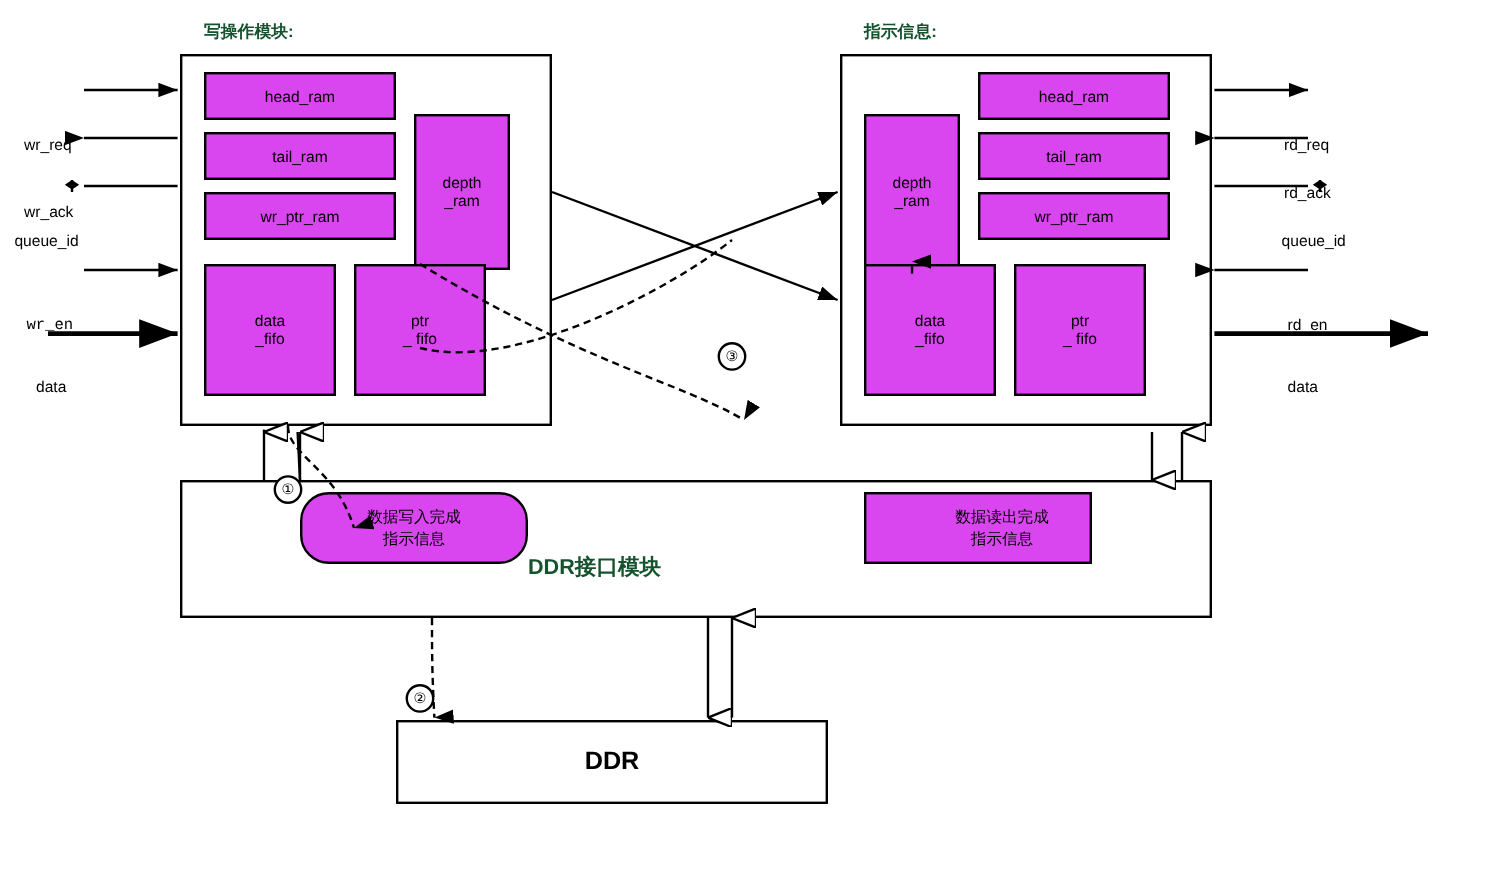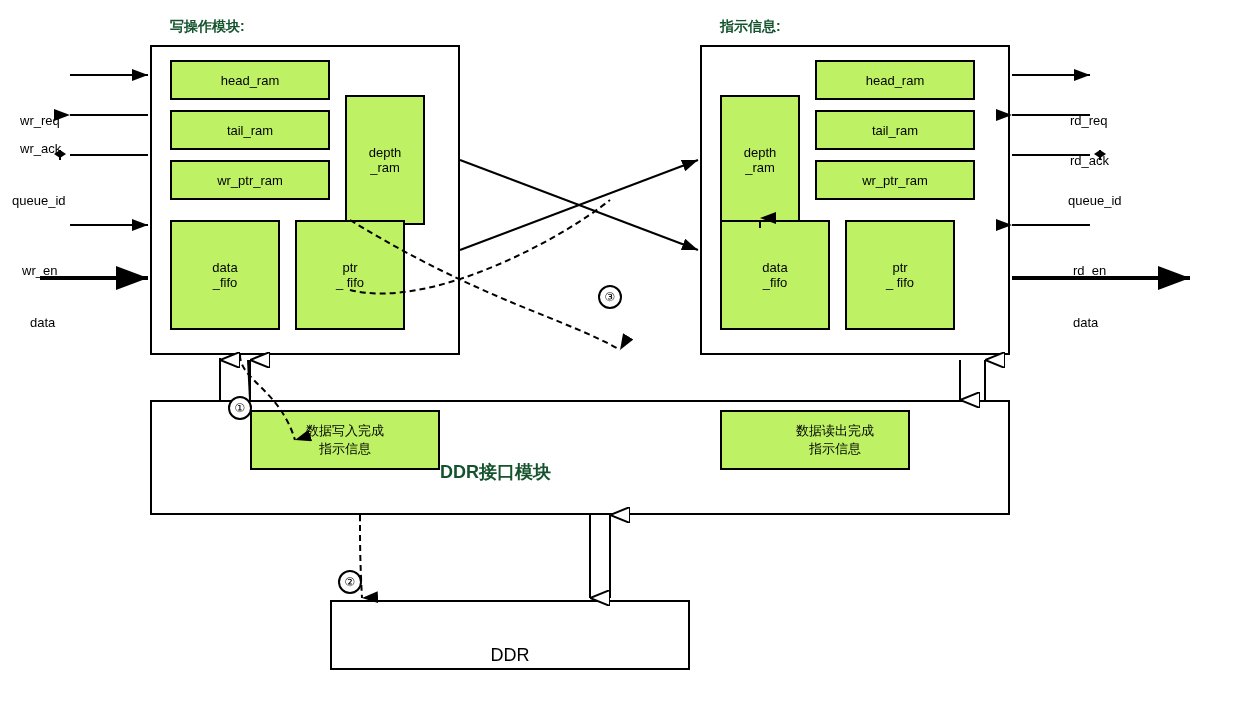--- a/index.html
+++ b/index.html
@@ -18,21 +18,21 @@
     }
     
     .module-box {
       position: absolute;
       border: 2px solid #000;
       background: #fff;
     }
     .inner-box {
       position: absolute;
       border: 2px solid #000;
-      background: #bef264;
+      background: #d946ef;
       display: flex;
       align-items: center;
       justify-content: center;
       text-align: center;
       font-size: 13px;
       font-weight: normal;
     }
     .label-text {
       position: absolute;
       font-size: 14px;
@@ -96,32 +96,32 @@
   <div class="inner-box" style="left:815px; top:160px; width:160px; height:40px;">wr_ptr_ram</div>
 
   <div class="inner-box" style="left:720px; top:220px; width:110px; height:110px; font-size:13px;">data<br>_fifo</div>
 
   <div class="inner-box" style="left:845px; top:220px; width:110px; height:110px; font-size:13px;">ptr<br>_ fifo</div>
 
   <div class="module-box" style="left:150px; top:400px; width:860px; height:115px;"></div>
 
   <div class="label-text" style="left:440px; top:460px; font-size:18px;text-align:right;">DDR接口模块</div>
 
-  <div class="inner-box" style="left:250px; top:410px; width:190px; height:60px; font-size:13px; line-height:1.4;">数据写入完成<br>指示信息</div>
+  <div class="inner-box" style="left:250px; top:410px; width:190px; height:60px; font-size:13px; line-height:1.4;border-radius:24px;">数据写入完成<br>指示信息</div>
 
   <div class="inner-box" style="left:720px; top:410px; width:190px; height:60px; font-size:13px; line-height:1.4;padding-left:40px;">数据读出完成<br>指示信息</div>
 
   <div class="module-box" style="left:330px; top:600px; width:360px; height:70px;">
-    <div style="position:absolute; top:50%; left:50%; transform:translate(-50%,-50%); font-size:18px; font-weight:normal;margin-top:20px;">DDR</div>
+    <div style="position:absolute; top:50%; left:50%; transform:translate(-50%,-50%); font-size:21px; font-weight:bold;">DDR</div>
   </div>
 
   <div class="signal-label" style="left:20px; top:68px;">wr_req</div>
-  <div class="signal-label" style="left:20px; top:96px;">wr_ack</div>
+  <div class="signal-label" style="left:20px; top:124px;">wr_ack</div>
   <div class="signal-label" style="left:12px; top:148px;">queue_id</div>
-  <div class="signal-label" style="left:22px; top:218px;">wr_en</div>
+  <div class="signal-label" style="left:22px; top:218px;font-family:Liberation Mono, monospace;">wr_en</div>
   <div class="signal-label" style="left:30px; top:270px;">data</div>
 
   <div class="signal-label" style="left:1070px; top:68px;">rd_req</div>
   <div class="signal-label" style="left:1070px; top:108px;">rd_ack</div>
   <div class="signal-label" style="left:1068px; top:148px;">queue_id</div>
   <div class="signal-label" style="left:1073px; top:218px;">rd_en</div>
   <div class="signal-label" style="left:1073px; top:270px;">data</div>
 
   <div class="circled-num" style="left:228px; top:396px;">①</div>
   <div class="circled-num" style="left:338px; top:570px;">②</div>

